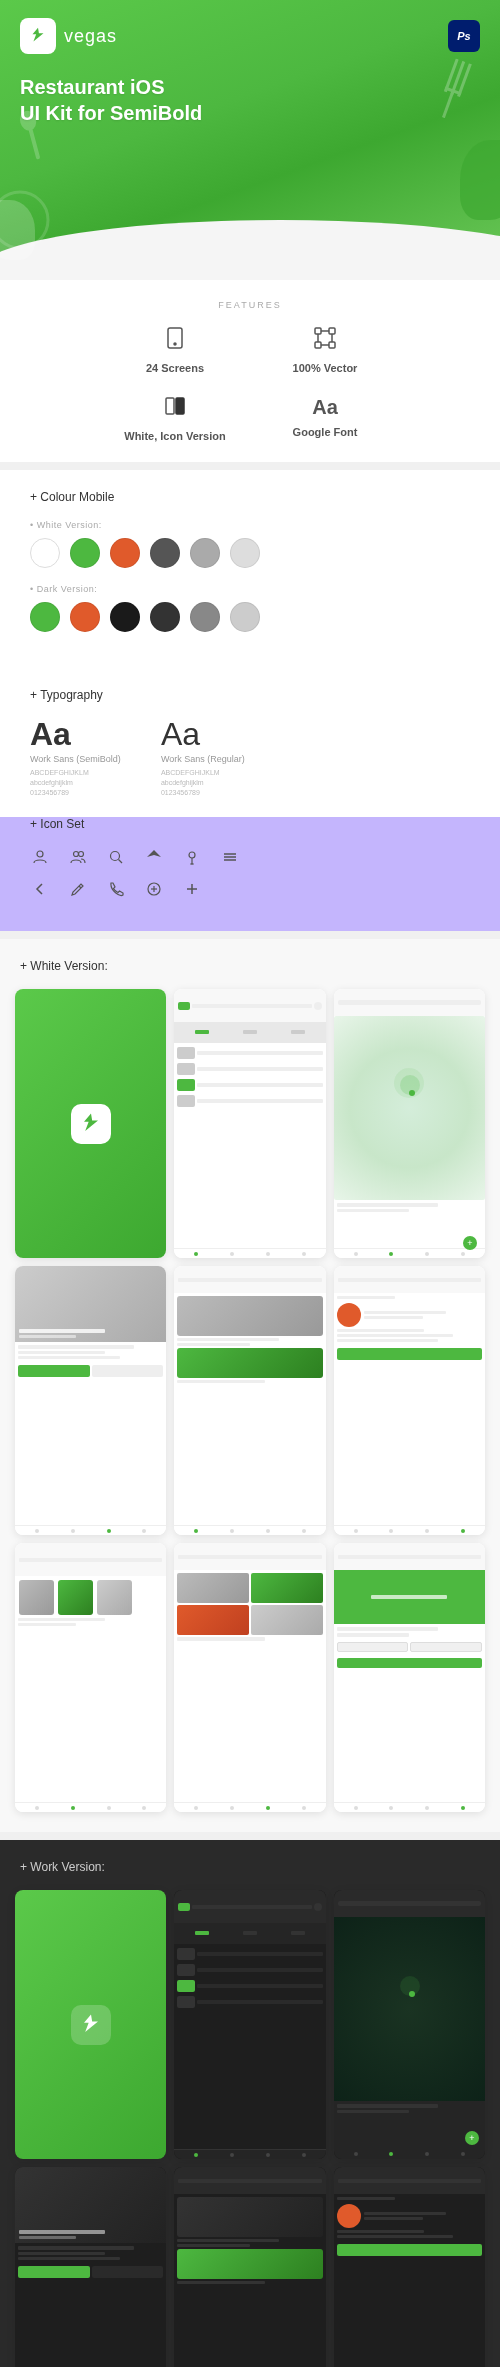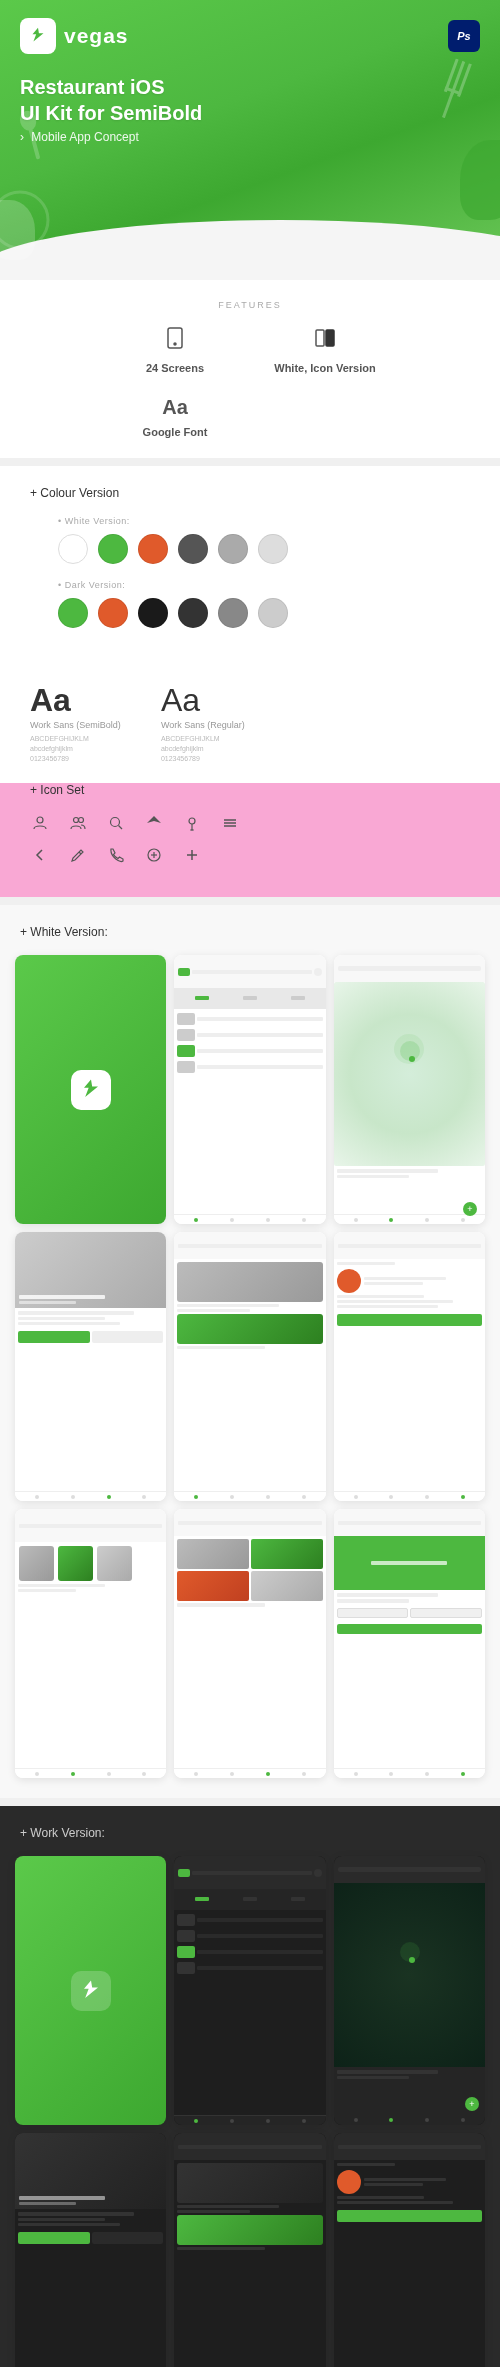--- a/index.html
+++ b/index.html
@@ -45,22 +45,22 @@
       height: 36px;
       background: white;
       border-radius: 8px;
       display: flex;
       align-items: center;
       justify-content: center;
     }
     .logo-icon svg { width: 22px; height: 22px; }
     .logo-text {
       color: white;
-      font-size: 21px;
-      font-weight: bold;
+      font-size: 18px;
+      font-weight: normal;
       letter-spacing: 1px;
     }
     .ps-badge {
       width: 32px;
       height: 32px;
       background: #001d6e;
       border-radius: 6px;
       display: flex;
       align-items: center;
       justify-content: center;
@@ -137,21 +137,20 @@
       font-weight: 500;
     }
     .section-title::before {
       content: '+ ';
       color: #333;
     }
 
     
     .palette-group {
       margin-bottom: 16px;
-      margin-left: 28px;
     }
     .palette-label {
       font-size: 9px;
       color: #aaa;
       margin-bottom: 8px;
       letter-spacing: 0.5px;
     }
     .colour-row {
       display: flex;
       gap: 10px;
@@ -189,21 +188,21 @@
     .typo-sample {
       font-size: 7px;
       color: #bbb;
       margin-top: 4px;
       max-width: 120px;
       line-height: 1.4;
     }
 
     
     .icon-section {
-      background: #f9a8d4;
+      background: #c4b5fd;
       padding: 0 30px 20px;
     }
     .icon-row {
       display: flex;
       gap: 18px;
       margin-bottom: 12px;
       flex-wrap: wrap;
     }
     .icon-item {
       width: 20px;
@@ -414,24 +413,20 @@
       <span class="logo-text">vegas</span>
     </div>
     <div class="ps-badge">Ps</div>
   </div>
 
   <div class="header-title">
     <h1>
       <span>Restaurant iOS</span><br>
       <span>UI Kit for SemiBold</span>
     </h1>
-    <p class="subtitle">
-      <span style="margin-right:4px">›</span>
-      <span>Mobile App Concept</span>
-    </p>
   </div>
 
   <svg style="position:absolute;left:-10px;bottom:30px;opacity:0.15" width="60" height="60" viewBox="0 0 60 60">
     <circle cx="30" cy="30" r="28" fill="none" stroke="white" stroke-width="3"></circle>
   </svg>
 </div>
 
 <div class="features-section">
   <div class="features-label">FEATURES</div>
   <div class="features-grid">
@@ -439,20 +434,35 @@
     <div class="feature-item">
       <div class="feature-icon">
         <svg width="24" height="24" viewBox="0 0 24 24" fill="none" stroke="#555" stroke-width="1.5">
           <rect x="5" y="2" width="14" height="20" rx="2"></rect>
           <circle cx="12" cy="18" r="1" fill="#555"></circle>
         </svg>
       </div>
       <span class="feature-text">24 Screens</span>
     </div>
 
+    <div class="feature-item">
+      <div class="feature-icon">
+        <svg width="24" height="24" viewBox="0 0 24 24" fill="none" stroke="#555" stroke-width="1.5">
+          <rect x="2" y="2" width="6" height="6" rx="1"></rect>
+          <rect x="16" y="2" width="6" height="6" rx="1"></rect>
+          <rect x="2" y="16" width="6" height="6" rx="1"></rect>
+          <rect x="16" y="16" width="6" height="6" rx="1"></rect>
+          <line x1="8" y1="5" x2="16" y2="5"></line>
+          <line x1="5" y1="8" x2="5" y2="16"></line>
+          <line x1="19" y1="8" x2="19" y2="16"></line>
+          <line x1="8" y1="19" x2="16" y2="19"></line>
+        </svg>
+      </div>
+      <span class="feature-text">100% Vector</span>
+    </div>
 
     <div class="feature-item">
       <div class="feature-icon">
         <svg width="24" height="24" viewBox="0 0 24 24" fill="none" stroke="#555" stroke-width="1.5">
           <rect x="3" y="4" width="8" height="16" rx="1"></rect>
           <rect x="13" y="4" width="8" height="16" rx="1" fill="#333" stroke="#333"></rect>
         </svg>
       </div>
       <span class="feature-text">White, Icon Version</span>
     </div>
@@ -463,21 +473,21 @@
       </div>
       <span class="feature-text">Google Font</span>
     </div>
 
   </div>
 </div>
 
 <div class="divider"></div>
 
 <div class="info-section">
-  <div class="section-title">Colour Version</div>
+  <div class="section-title">Colour Mobile</div>
 
   <div class="palette-group">
     <div class="palette-label">• White Version:</div>
     <div class="colour-row">
       <div class="colour-circle" style="background:#ffffff;border:1px solid #ddd"></div>
       <div class="colour-circle" style="background:#4db840"></div>
       <div class="colour-circle" style="background:#e05a2b"></div>
       <div class="colour-circle" style="background:#555555"></div>
       <div class="colour-circle" style="background:#aaaaaa"></div>
       <div class="colour-circle" style="background:#dddddd"></div>
@@ -491,20 +501,21 @@
       <div class="colour-circle" style="background:#e05a2b"></div>
       <div class="colour-circle" style="background:#1a1a1a"></div>
       <div class="colour-circle" style="background:#333333"></div>
       <div class="colour-circle" style="background:#888888"></div>
       <div class="colour-circle" style="background:#cccccc"></div>
     </div>
   </div>
 </div>
 
 <div class="typography-section">
+  <div class="section-title">Typography</div>
   <div class="typo-row">
 
     <div class="typo-item">
       <div class="typo-large" style="font-weight:700">Aa</div>
       <div class="typo-name">Work Sans (SemiBold)</div>
       <div class="typo-sample">ABCDEFGHIJKLM<br>abcdefghijklm<br>0123456789</div>
     </div>
 
     <div class="typo-item">
       <div class="typo-large" style="font-weight:400">Aa</div>

